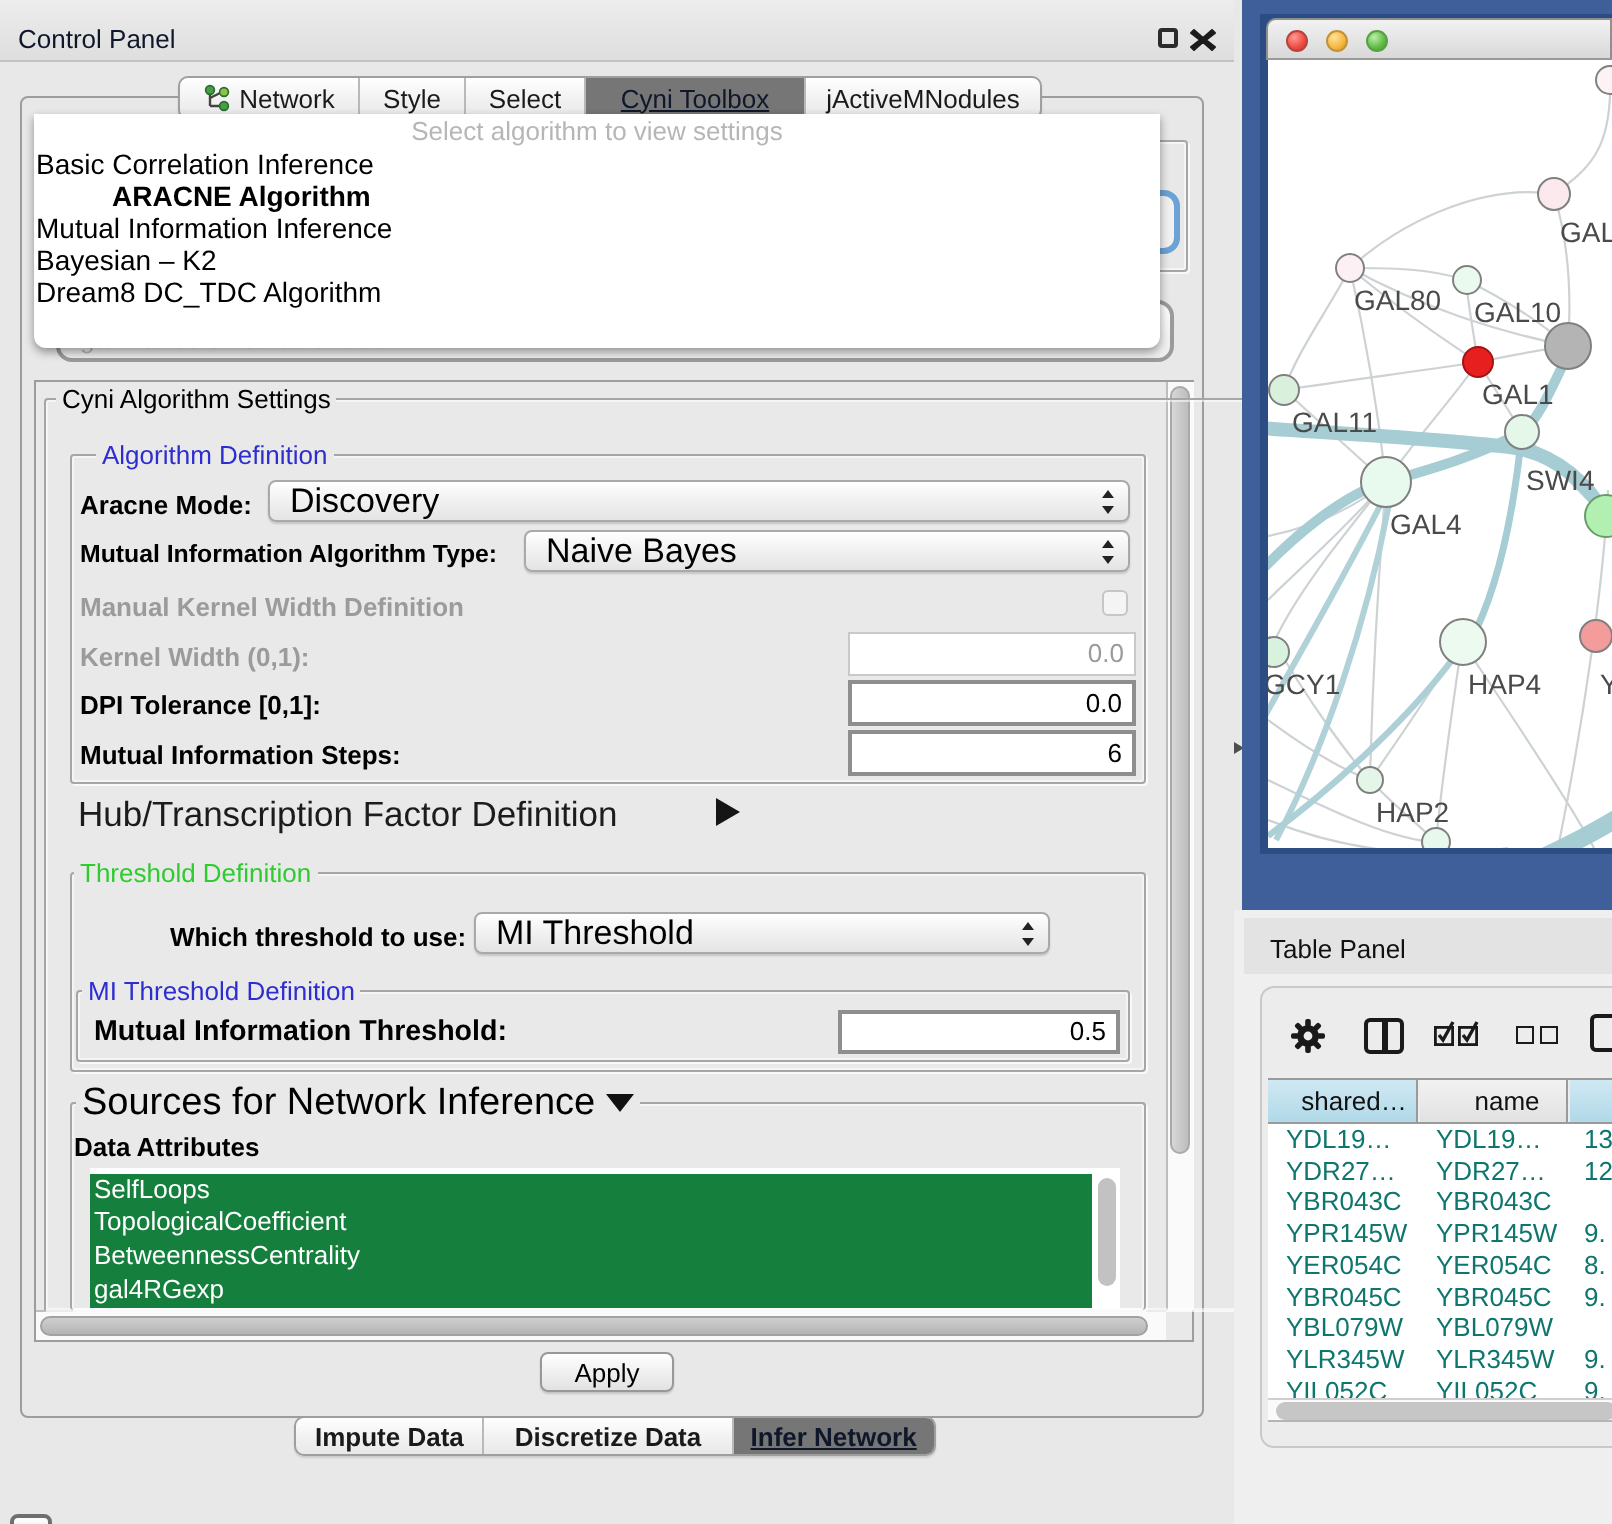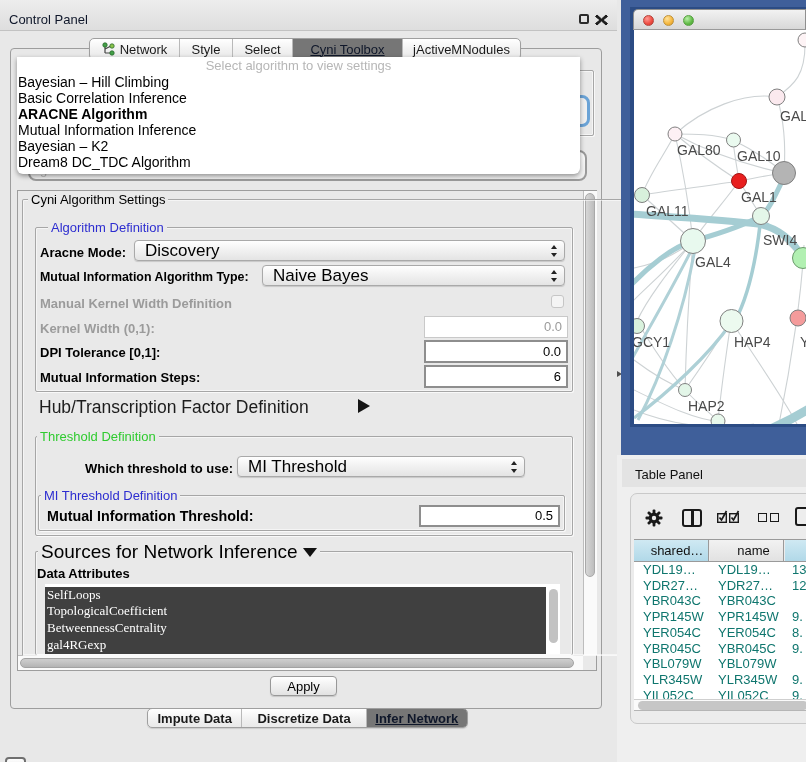--- a/index.html
+++ b/index.html
@@ -1,19 +1,19 @@
 <!DOCTYPE html>
 <html><head>
 <meta charset="utf-8">
 <style>
 * { margin:0; padding:0; box-sizing:border-box; }
 html,body { width:806px; height:762px; overflow:hidden; }
 body { position:relative; font-family:"Liberation Sans",sans-serif; background:#e8e8e8; }
 .abs { position:absolute; }
-.b { font-weight:bold; }
+.b { font-weight:bold;padding-left:38px; }
 .lbl { font-size:13px; font-weight:bold; color:#000; white-space:nowrap; }
 .dis { color:#9b9b9b; }
 .combo { position:absolute; border:1px solid #a9a9a9; border-radius:4px;
   background:linear-gradient(#ffffff, #f2f2f2 45%, #e4e4e4); box-shadow:0 1px 1px rgba(0,0,0,0.15);
   font-size:17px; color:#000; }
 .combo .tx { position:absolute; left:10px; top:50%; transform:translateY(-50%); white-space:nowrap; }
 .spin { position:absolute; right:6px; top:50%; transform:translateY(-50%); width:7px; height:12px; }
 .spin:before { content:""; position:absolute; left:0; top:0; border-left:3.5px solid transparent; border-right:3.5px solid transparent; border-bottom:4.5px solid #222; }
 .spin:after { content:""; position:absolute; left:0; bottom:0; border-left:3.5px solid transparent; border-right:3.5px solid transparent; border-top:4.5px solid #222; }
 .field { position:absolute; background:#fff; font-size:13px; text-align:right; }
@@ -111,32 +111,31 @@
     <div class="gtitle" style="left:2px;color:#2d2dd0;">MI Threshold Definition</div>
   </div>
   <div class="lbl" style="position:absolute;left:47px;top:508px;font-size:14.3px;">Mutual Information Threshold:</div>
   <div class="field" style="left:419px;top:505px;width:141px;height:22px;border:2px solid #8e8e8e;color:#000;line-height:18px;padding-right:5px;">0.5</div>
 
   <div class="group" style="left:35px;top:551px;width:538px;height:104px;border-bottom:none;">
     <div class="gtitle" style="left:2px;top:-8px;color:#000;font-size:19px;line-height:16px;">Sources for Network Inference <span style="display:inline-block;width:0;height:0;border-left:7.5px solid transparent;border-right:7.5px solid transparent;border-top:9px solid #111;vertical-align:1px;"></span></div>
   </div>
   <div class="lbl" style="position:absolute;left:37px;top:566px;">Data Attributes</div>
   <div class="abs" style="left:45px;top:584px;width:515px;height:70px;background:#fff;"></div>
-  <div class="abs" style="left:45px;top:586.5px;width:501px;height:67.6px;background:#404040;color:#fff;font-size:13px;font-family:Liberation Serif, serif;">
+  <div class="abs" style="left:45px;top:586.5px;width:501px;height:67.6px;background:#15803d;color:#fff;font-size:13px;">
     <div style="height:16.9px;line-height:16.9px;padding-left:2px;">SelfLoops</div>
     <div style="height:16.9px;line-height:16.9px;padding-left:2px;">TopologicalCoefficient</div>
     <div style="height:16.9px;line-height:16.9px;padding-left:2px;">BetweennessCentrality</div>
     <div style="height:16.9px;line-height:16.9px;padding-left:2px;">gal4RGexp</div>
   </div>
   <div class="abs" style="left:549px;top:589px;width:9px;height:54px;border-radius:4.5px;background:#c2c2c2;"></div>
 
   <div class="abs" style="left:17px;top:57px;width:563px;height:117px;background:#fff;border-radius:0 0 6px 6px;box-shadow:0 2px 5px rgba(0,0,0,0.4);"></div>
   <div class="abs" style="left:17px;top:58px;width:563px;text-align:center;font-size:13px;color:#b6b6b6;">Select algorithm to view settings</div>
   <div class="abs" style="left:18px;top:74px;width:560px;font-size:14px;color:#000;line-height:16px;">
-    <div>Bayesian – Hill Climbing</div>
     <div>Basic Correlation Inference</div>
     <div class="b">ARACNE Algorithm</div>
     <div>Mutual Information Inference</div>
     <div>Bayesian – K2</div>
     <div>Dream8 DC_TDC Algorithm</div>
   </div>
 
   <div class="abs" style="left:270px;top:676px;width:67px;height:20px;border:1px solid #989898;border-radius:4px;background:linear-gradient(#ffffff,#f0f0f0 50%,#e2e2e2);box-shadow:0 1px 1px rgba(0,0,0,0.15);text-align:center;font-size:13px;line-height:19px;">Apply</div>
 
   <div class="seg" style="left:147px;top:708px;width:321px;height:20px;font-weight:bold;">

